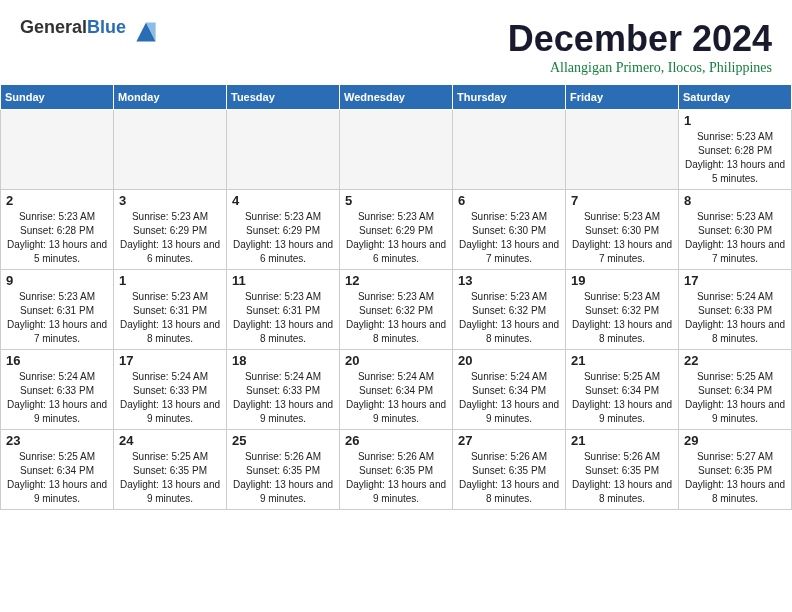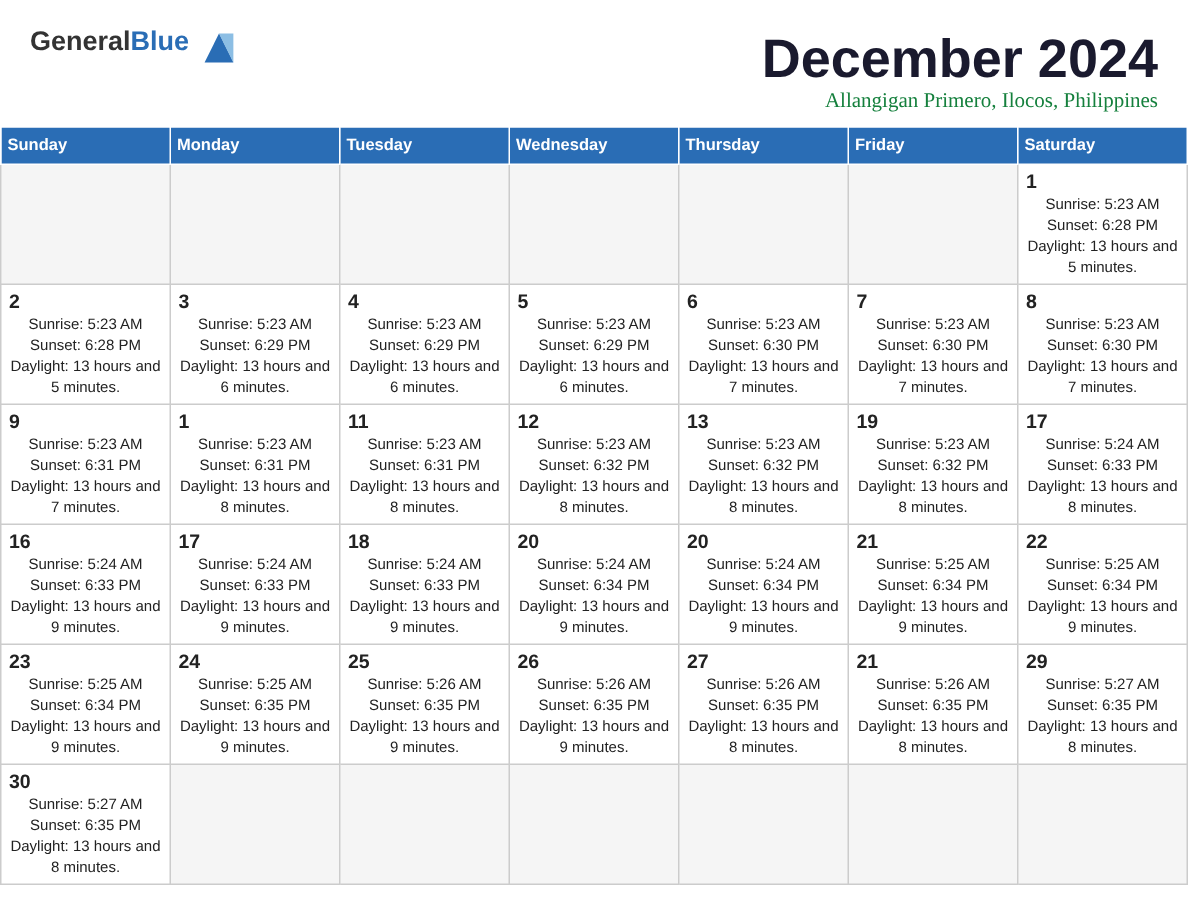--- a/index.html
+++ b/index.html
@@ -253,26 +253,14 @@
         </td>
         <td>
           <span class="day-num">21</span>
           <div class="day-info">Sunrise: 5:26 AM<br>Sunset: 6:35 PM<br>Daylight: 13 hours and 8 minutes.</div>
         </td>
         <td>
           <span class="day-num">29</span>
           <div class="day-info">Sunrise: 5:27 AM<br>Sunset: 6:35 PM<br>Daylight: 13 hours and 8 minutes.</div>
         </td>
       </tr>
-      <tr class="last-row">
-        <td>
-          <span class="day-num">30</span>
-          <div class="day-info">Sunrise: 5:27 AM<br>Sunset: 6:35 PM<br>Daylight: 13 hours and 8 minutes.</div>
-        </td>
-        <td class="empty"></td>
-        <td class="empty"></td>
-        <td class="empty"></td>
-        <td class="empty"></td>
-        <td class="empty"></td>
-        <td class="empty"></td>
-      </tr>
     </tbody>
 </table>
 
 </body></html>

